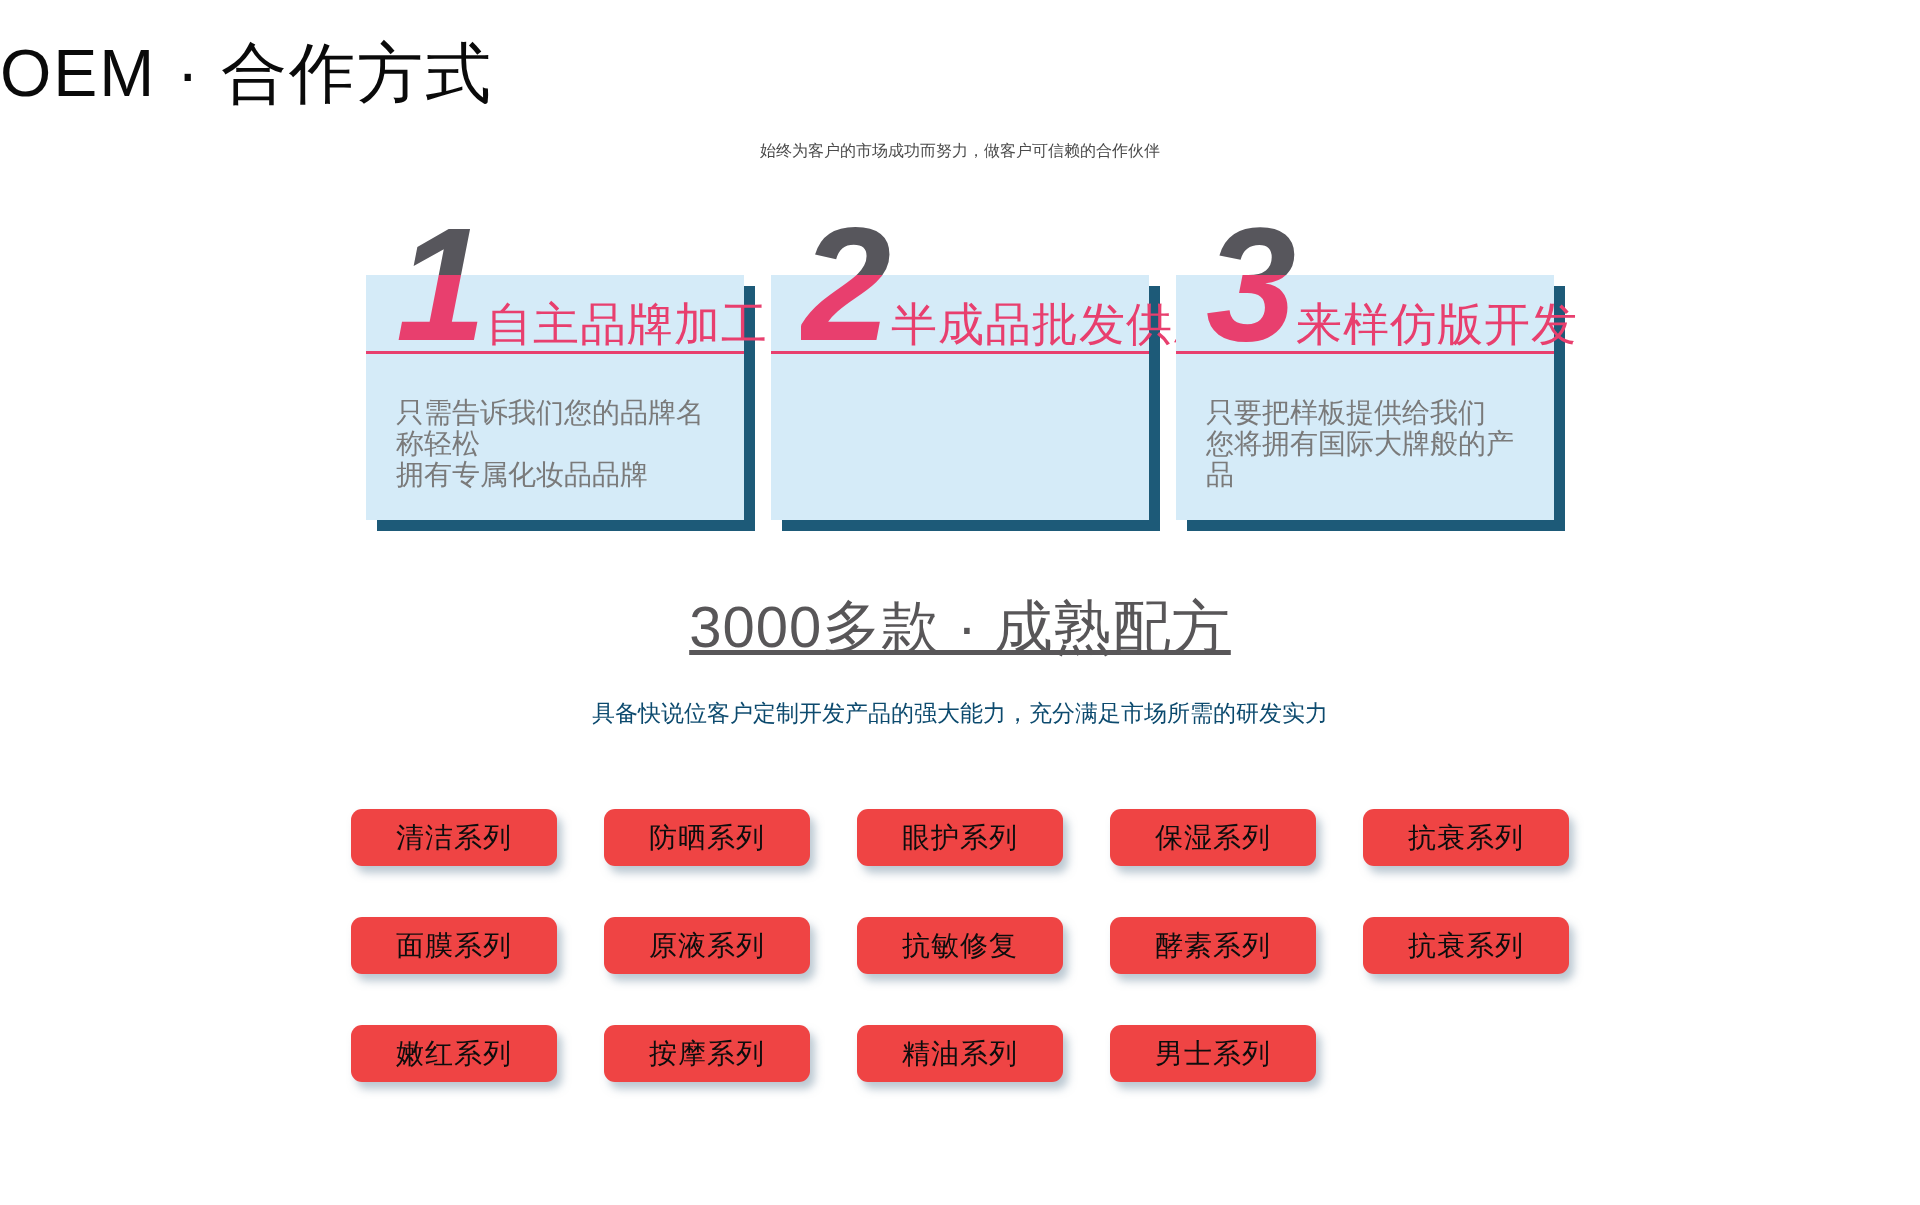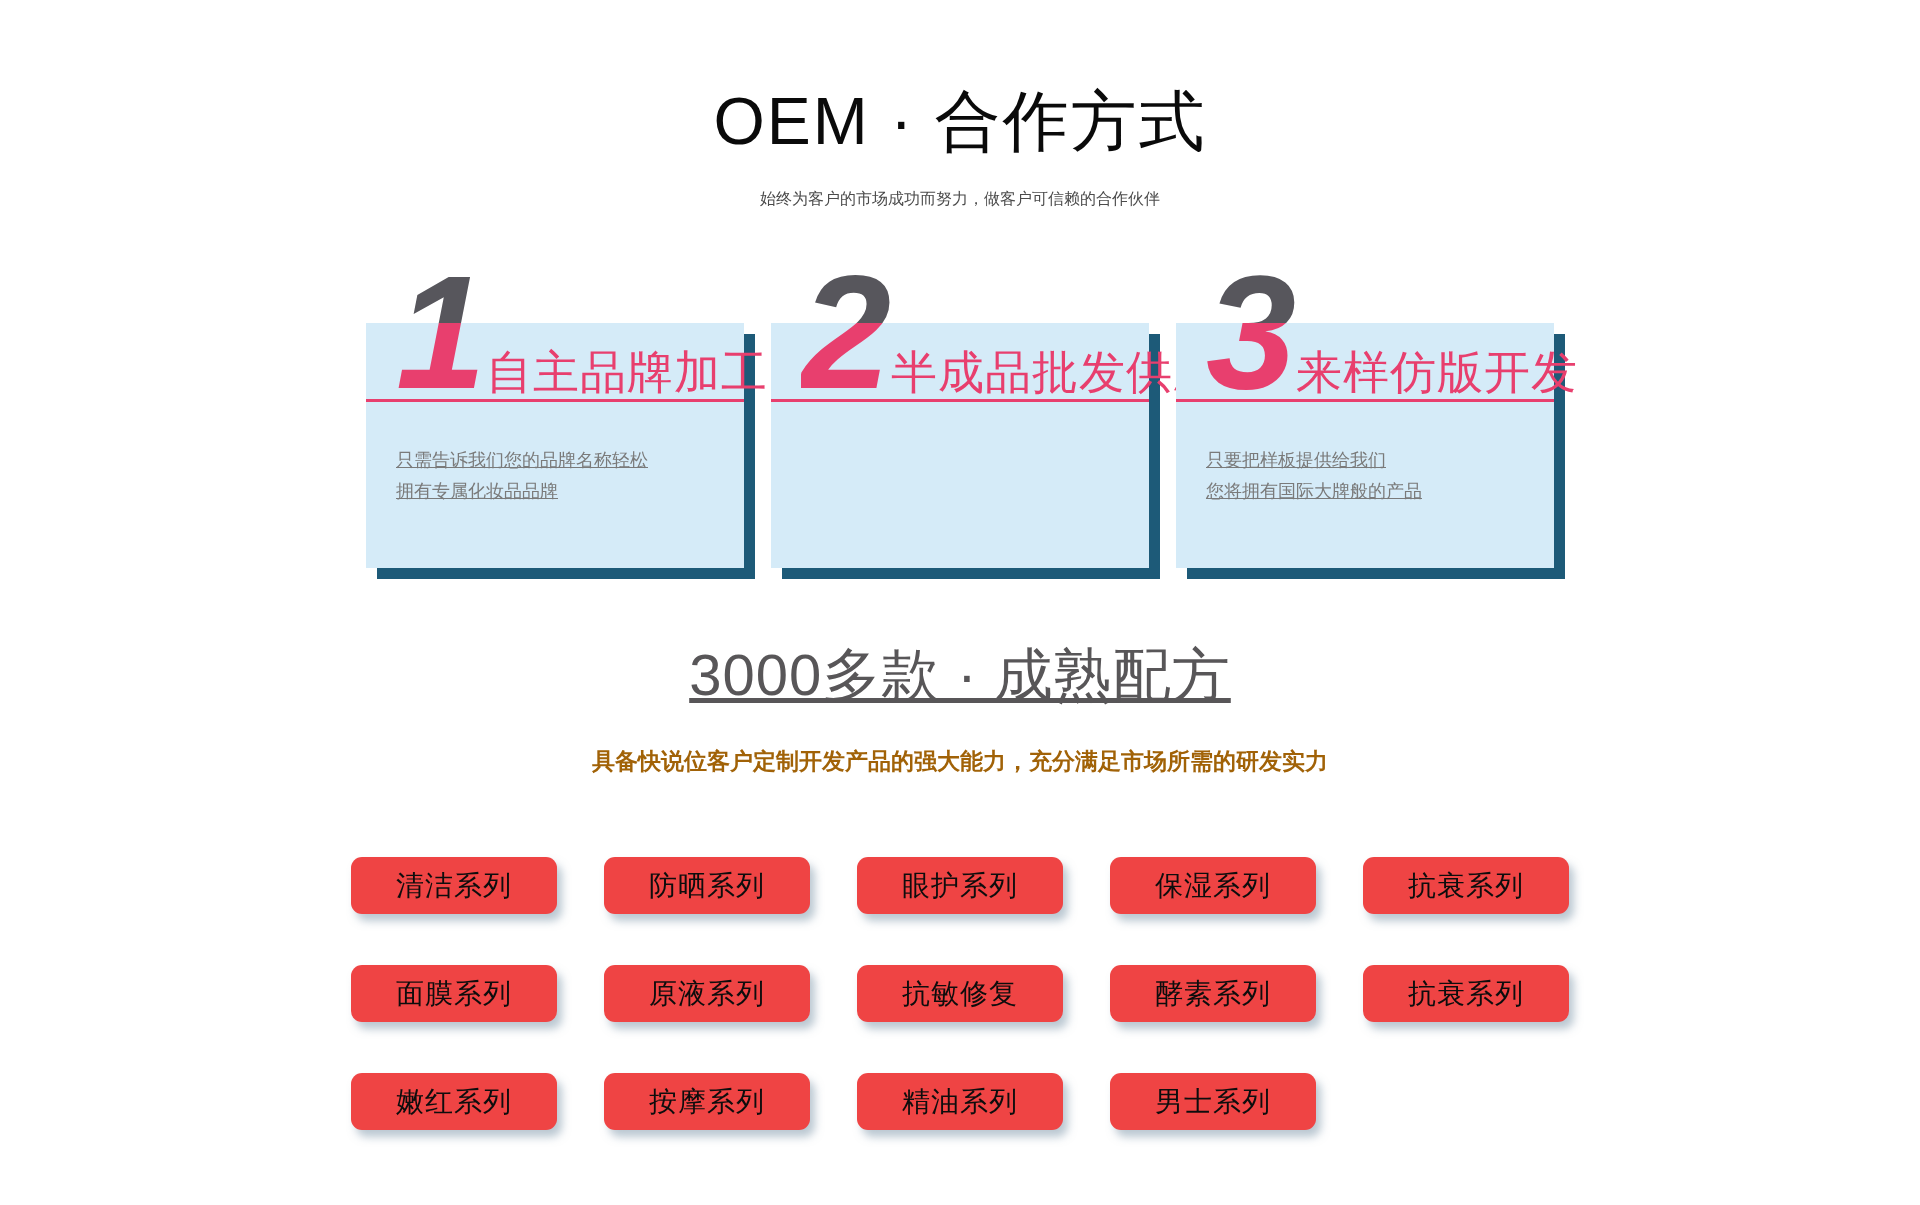--- a/index.html
+++ b/index.html
@@ -2,21 +2,21 @@
 <html><head>
 <meta charset="utf-8">
 <style>
   html,body{margin:0;padding:0;background:#ffffff;}
   .page{
     width:1920px;height:1205px;background:#ffffff;overflow:hidden;
     font-family:"Liberation Sans",sans-serif;position:relative;
   }
   
   .main-title{
-    padding-top:84px;text-align:center;
+    padding-top:36px;
     font-size:66px;line-height:74px;color:#0a0a0a;
     letter-spacing:2px;font-weight:400;
   }
   .main-subtitle{
     margin-top:26px;text-align:center;
     font-size:16px;line-height:30px;color:#4b4b4b;
   }
   
   .cards-row{
     display:flex;justify-content:center;gap:27px;margin-top:109px;
@@ -42,31 +42,31 @@
   }
   .bignum span{grid-area:1/1;}
   .num-gray{color:#57565c;clip-path:inset(0 0 calc(100% - 50px) 0);}
   .num-pink{color:#e83f6e;clip-path:inset(50px 0 0 0);}
   .card-title{
     font-size:46px;line-height:1;color:#e83f6e;
     letter-spacing:1px;
   }
   .card-body{
     padding:43px 40px 0 30px;
-    font-size:18px;line-height:31px;color:#7a7a7a;text-decoration:underline;
+    font-size:28px;line-height:31px;color:#7a7a7a;
   }
   
   .formulas-title{
     margin-top:74px;text-align:center;
     font-size:58px;line-height:66px;color:#585658;
     letter-spacing:1px;font-weight:400;text-decoration:underline;
   }
   .formulas-subtitle{
     margin-top:38px;text-align:center;
-    font-size:23px;line-height:30px;color:#a16207;font-weight:bold;
+    font-size:23px;line-height:30px;color:#0c4a6e;
   }
   .series-grid{
     margin-top:81px;
     display:grid;
     grid-template-columns:repeat(5,206px);
     gap:51px 47px;
     justify-content:center;
   }
   .series-chip{
     height:57px;background:#ef4444;border-radius:11px;

